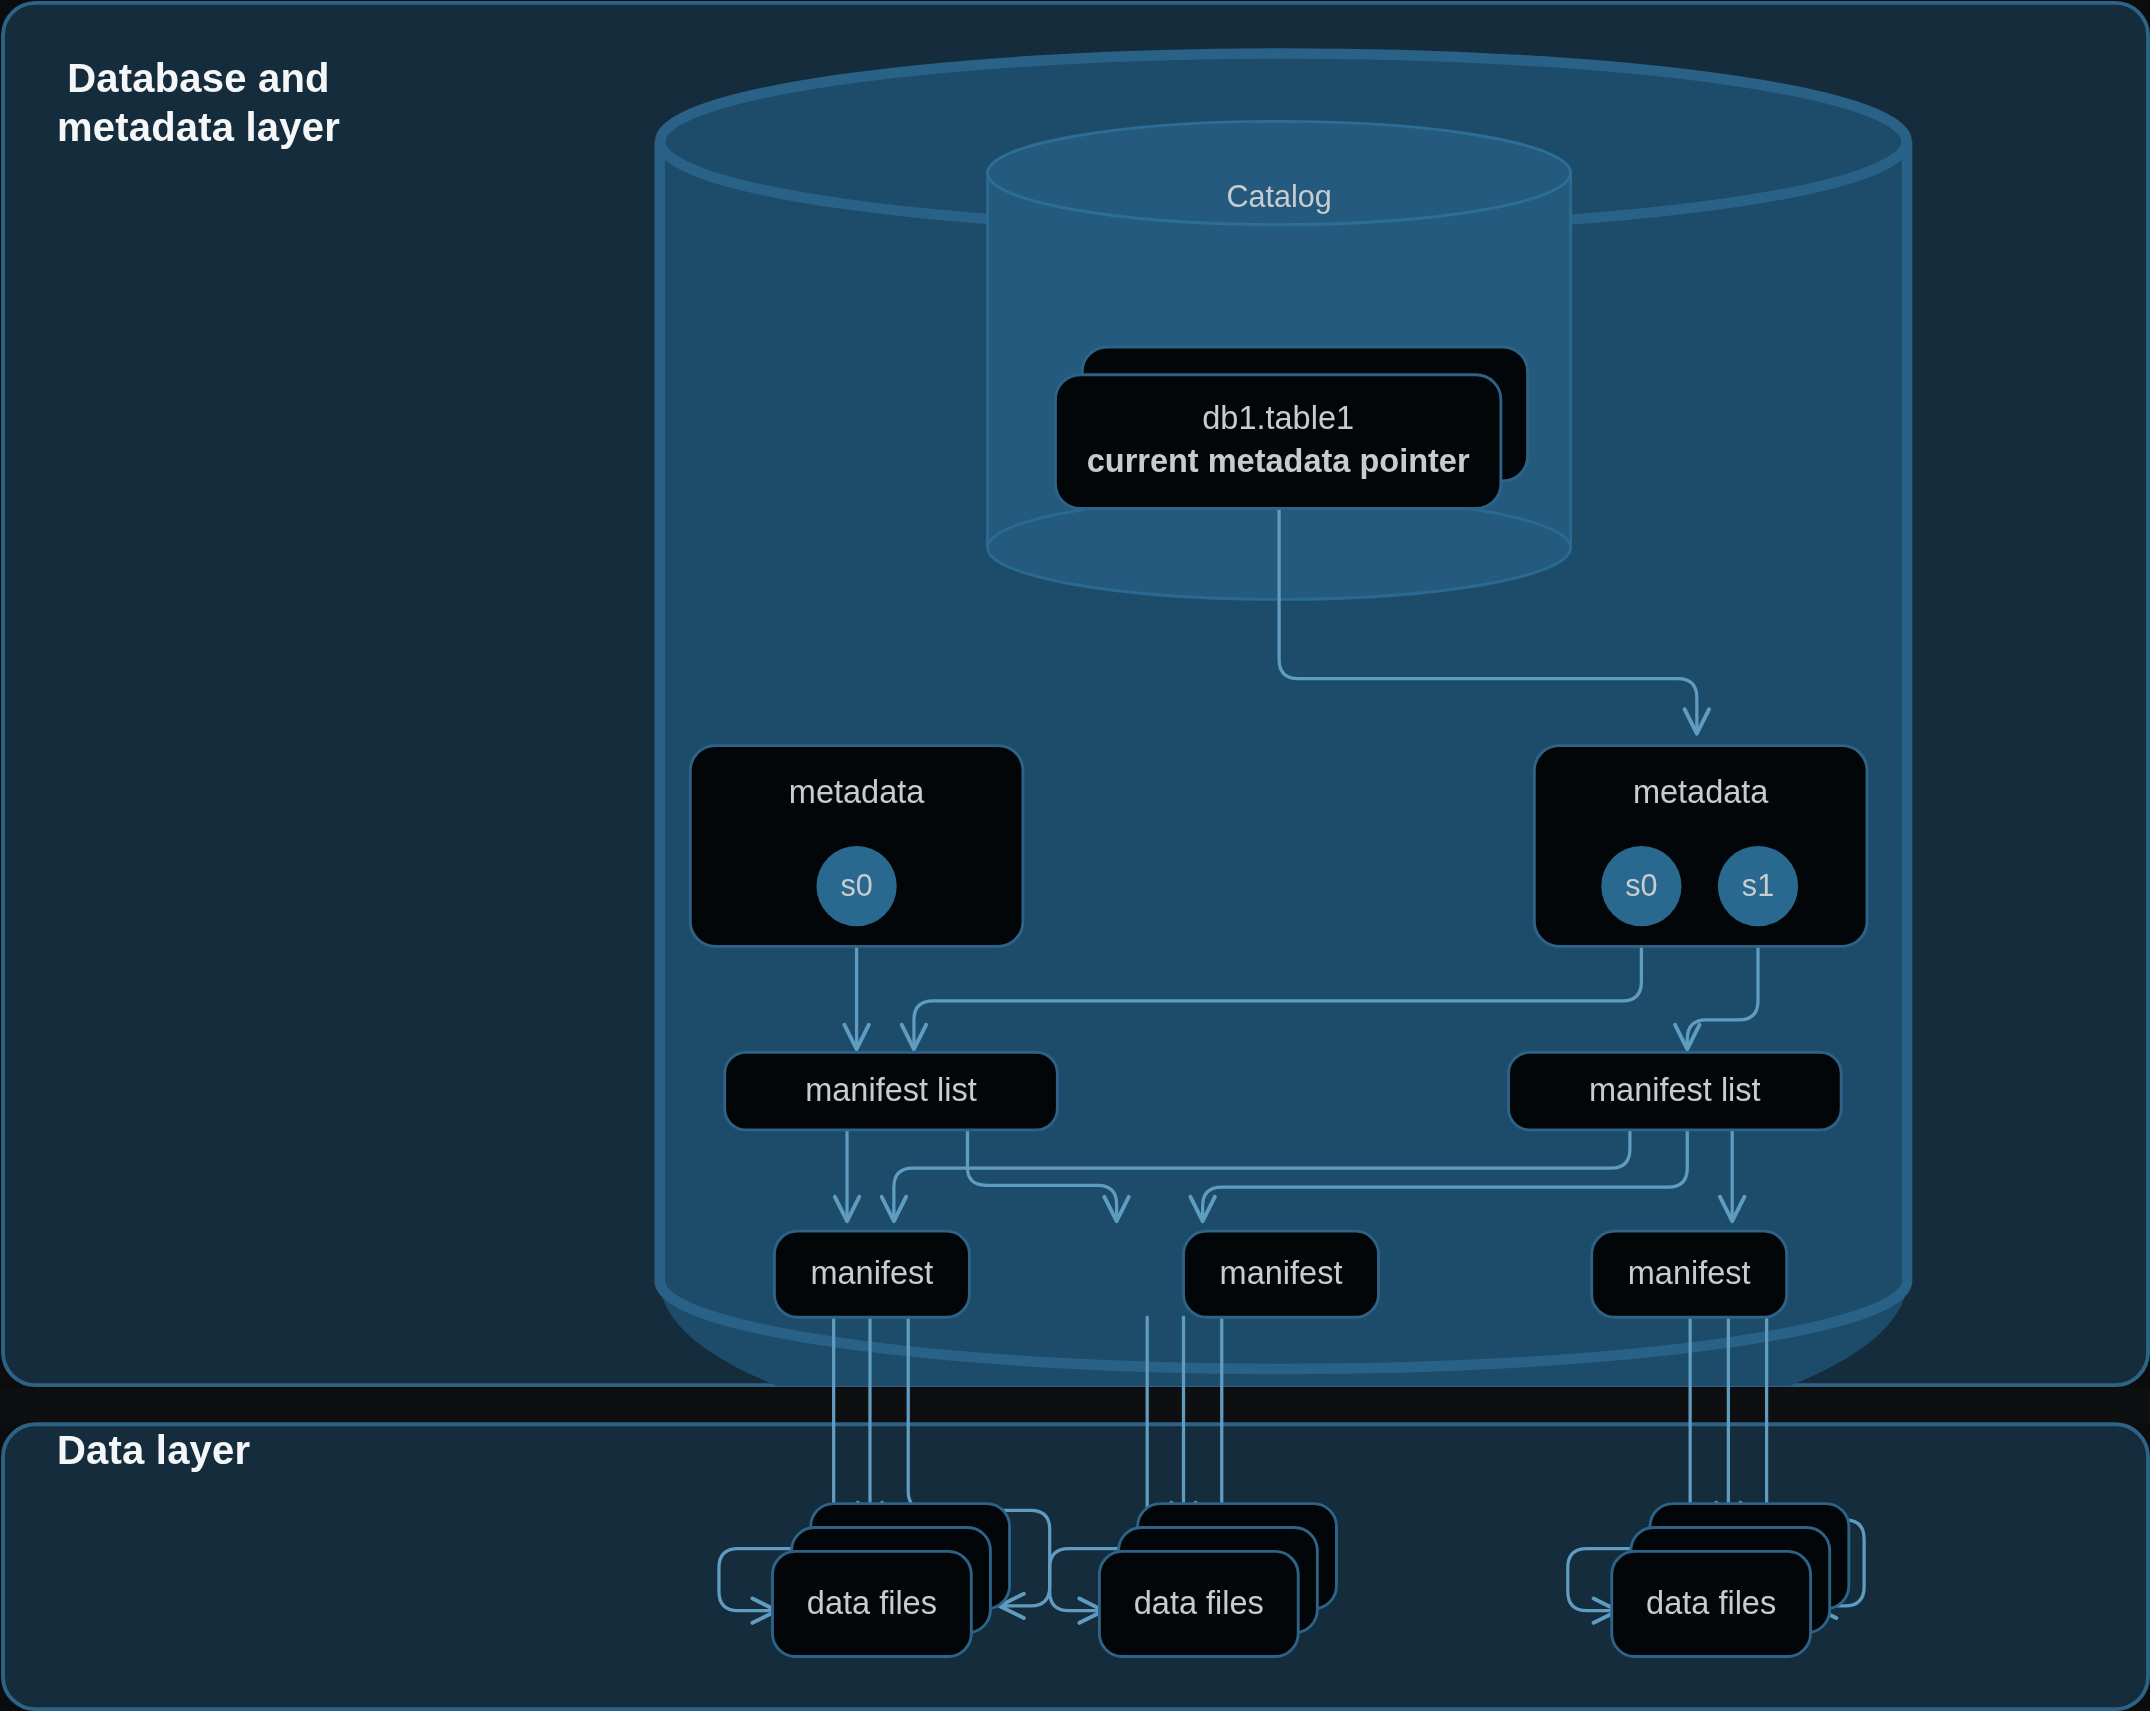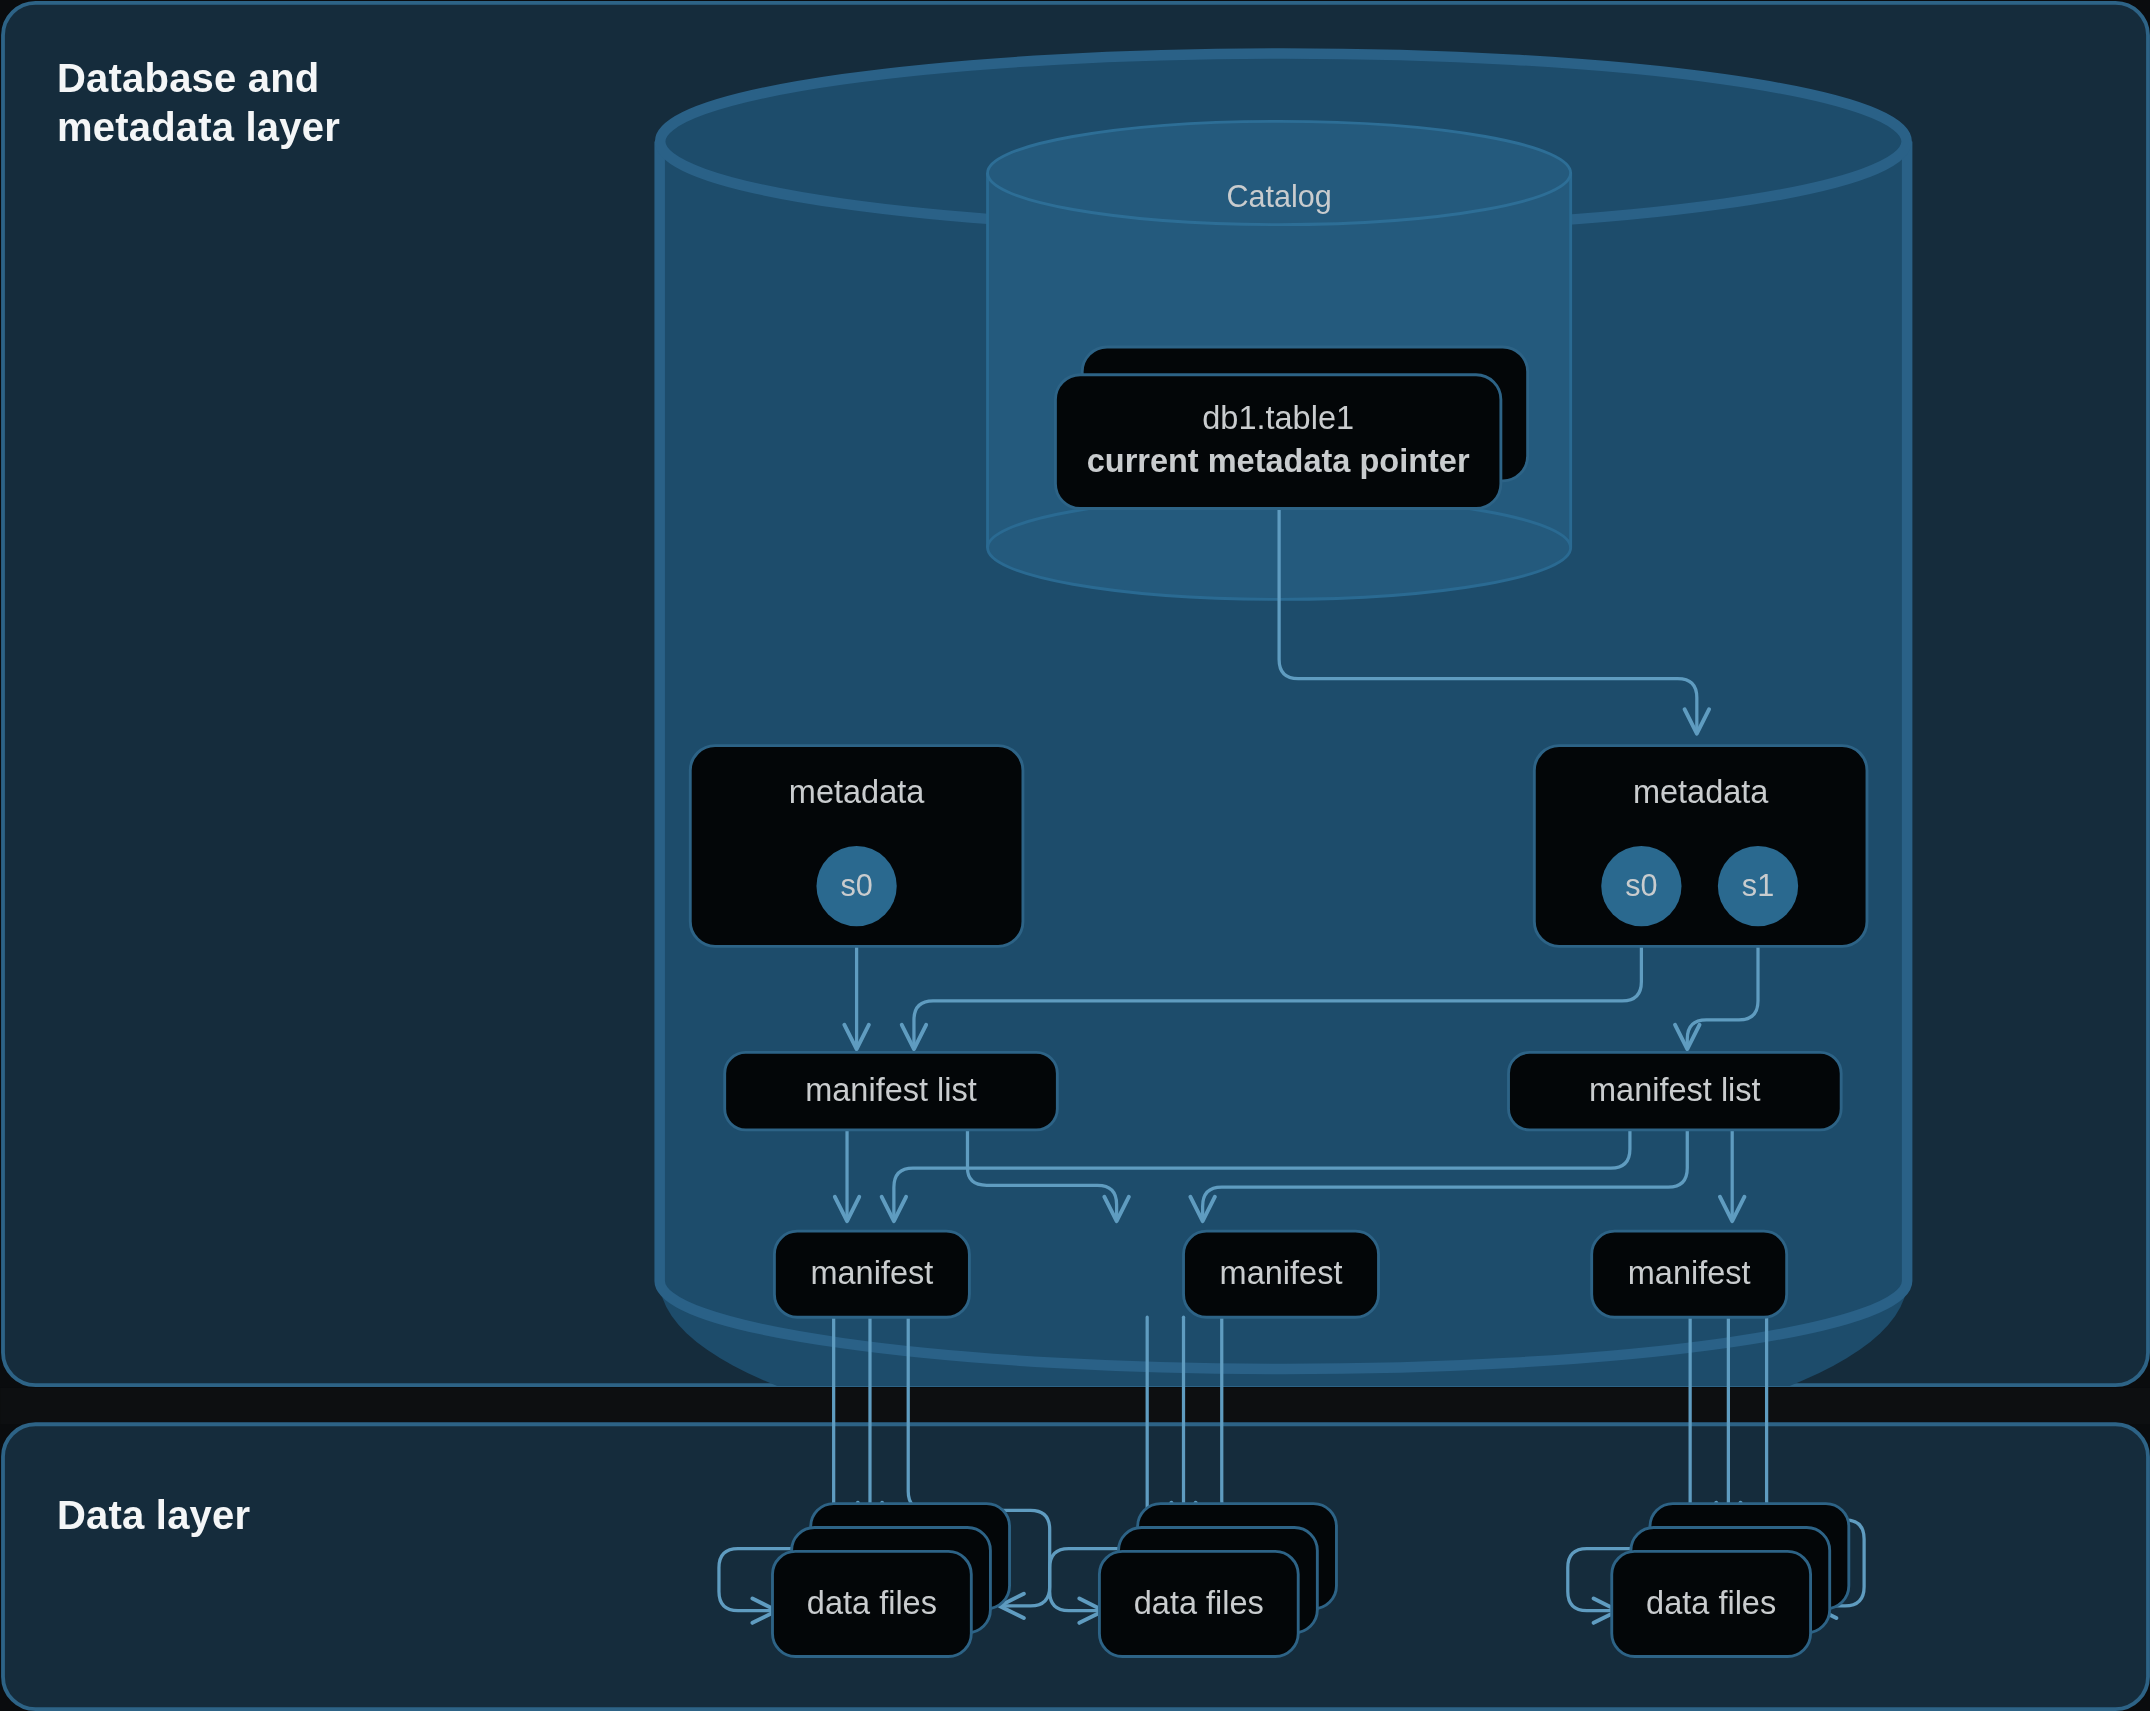--- a/index.html
+++ b/index.html
@@ -1,24 +1,24 @@
 <!DOCTYPE html>
 <html><head>
 <meta charset="utf-8">
 <style>
   html,body{margin:0;padding:0;background:#07090b;}
   body{width:2151px;height:1712px;font-family:"Liberation Sans",sans-serif;}
   #stage{position:relative;width:2151px;height:1712px;overflow:hidden;background:#0a0c0e;}
   svg#scene{position:absolute;inset:0;width:2151px;height:1712px;display:block;}
   .panel-title{
     position:absolute;color:#f4f6f7;font-weight:bold;letter-spacing:0.2px;
-    font-size:40px;line-height:1.22;white-space:pre-line;
+    font-size:40px;line-height:1.22;white-space:pre-line;text-align:center;
   }
   #title-db{left:57px;top:54px;}
-  #title-data{left:57px;top:1491px;}
+  #title-data{left:57px;top:1426px;}
   .nodelabel{
     fill:#c9ccce;font-family:"Liberation Sans",sans-serif;
     text-anchor:middle;dominant-baseline:middle;
   }
 </style>
 </head>
 <body>
 
 <div id="stage">
 

